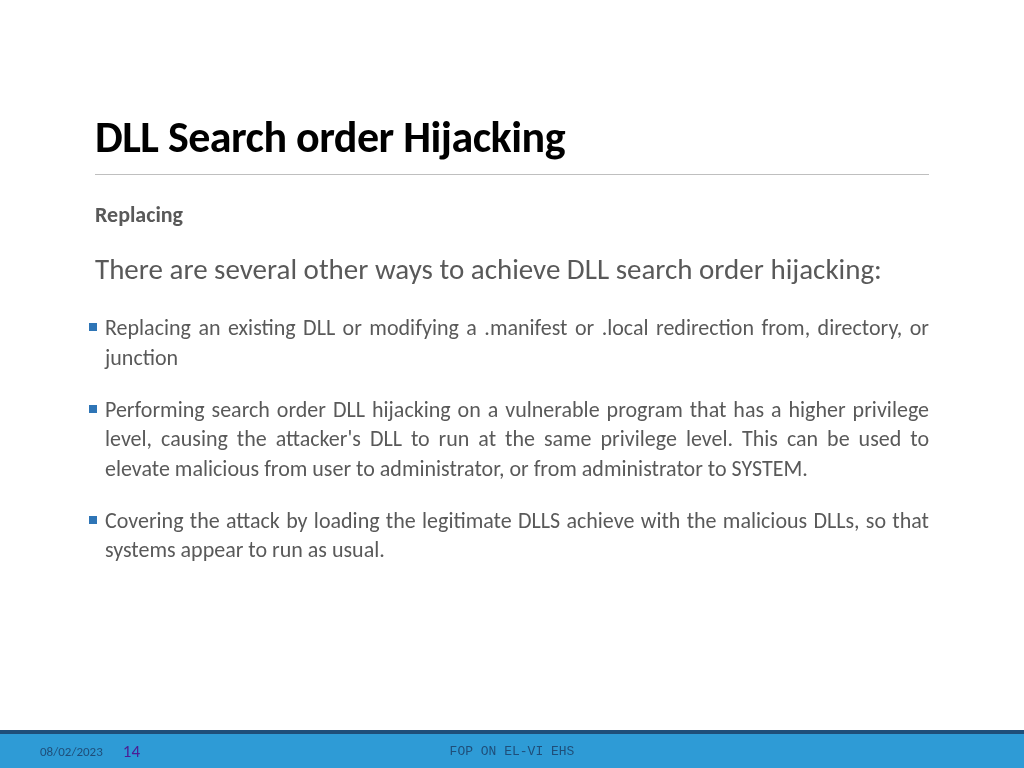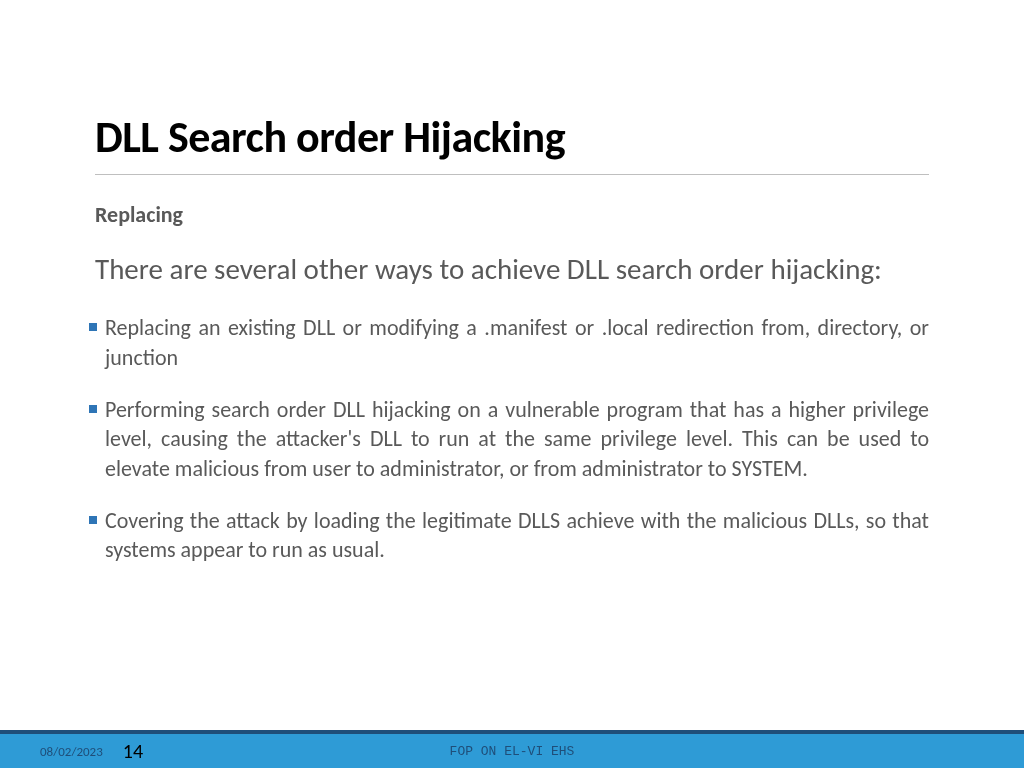--- a/index.html
+++ b/index.html
@@ -71,21 +71,21 @@
     width: 100%;
     display: flex;
     align-items: center;
     justify-content: flex-start;
     padding: 0 24px 0 40px;
     font-size: 13px;
     gap: 20px;
   }
   .footer-date { color: #1f4e79; }
   .footer-center { color: #1f4e79; position: absolute; left: 50%; transform: translateX(-50%); font-family: Liberation Mono, monospace; }
-  .footer-page { color: #000000; font-size: 20px; }
+  .footer-page { color: #4c1d95; font-size: 17px; }
 </style>
 </head>
 <body>
 
 <div class="slide">
   <h1 class="title">DLL Search order Hijacking</h1>
   <div class="subtitle">Replacing</div>
   <div class="intro">There are several other ways to achieve DLL search order hijacking:</div>
   <ul class="bullets">
     <li>Replacing an existing DLL or modifying a .manifest or .local redirection from, directory, or junction</li>

